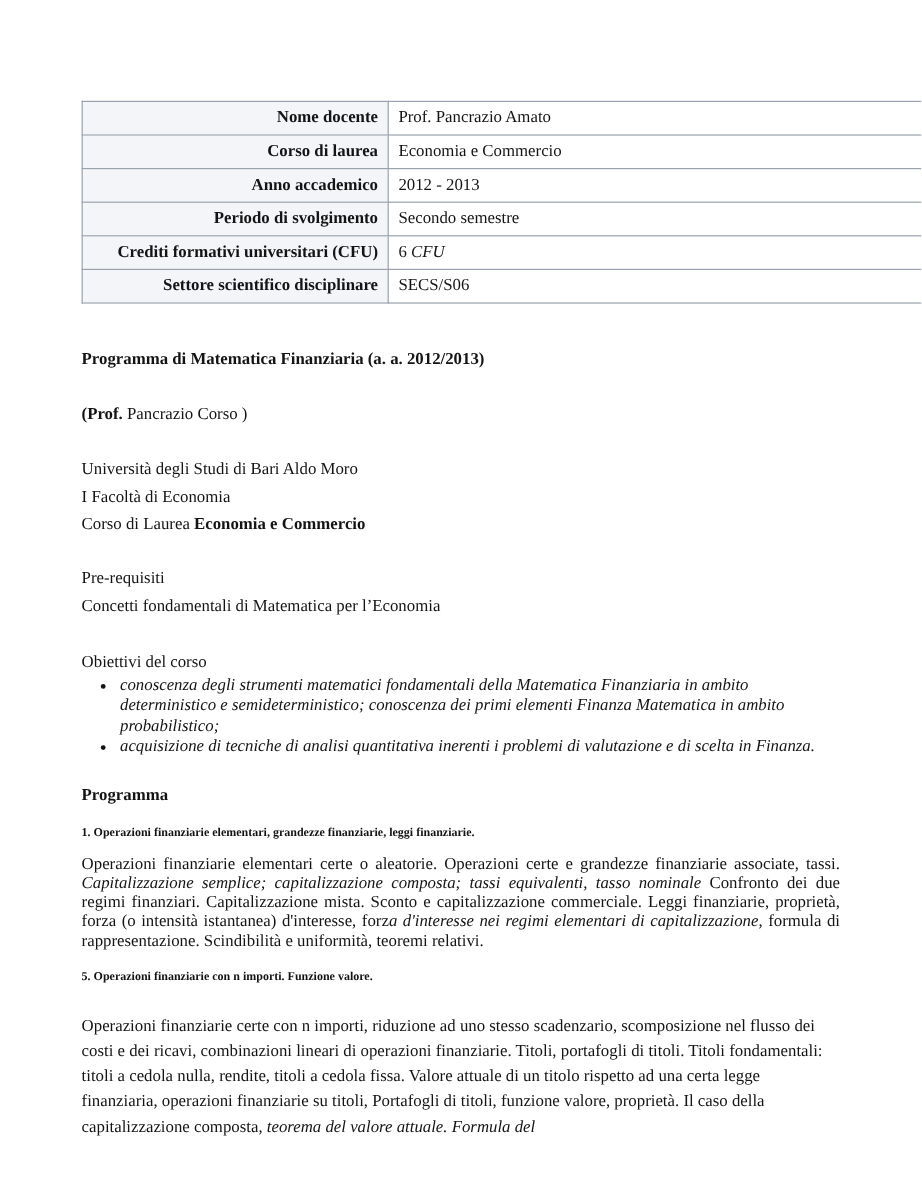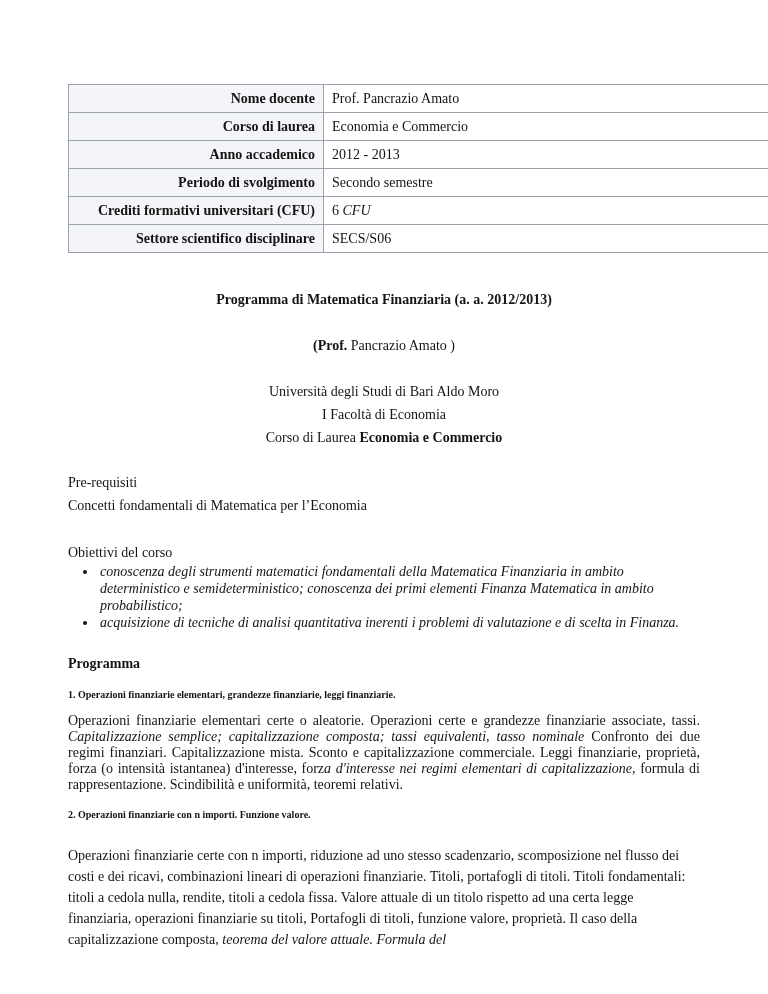--- a/index.html
+++ b/index.html
@@ -35,21 +35,21 @@
   }
   table.info-table td.cell-label {
     font-weight: bold;
     width: 238px;
     background: #f4f5f9;
     text-align: right;
   }
   table.info-table td.cell-value { border-right: none; margin-top: 32px; }
 
   
-  .center { text-align: center; }
+  .center { text-align: left; }
   .doc-title { font-weight: bold; margin-top: 38px; line-height: 18px; }
   .prof-line { margin-top: 28px; line-height: 18px; }
   .univ-line { margin-top: 28px; line-height: 18px; }
   .fac-line, .course-line { margin-top: 5px; line-height: 18px; }
 
   
   .prereq-heading { margin-top: 27px; line-height: 18px; }
   .prereq-body { margin-top: 5px; line-height: 18px; }
   .objectives-heading { margin-top: 29px; line-height: 18px; }
   ul.objectives {
@@ -99,36 +99,36 @@
       </tr>
       <tr>
         <td class="cell-label">Settore scientifico disciplinare</td>
         <td class="cell-value"><span>SECS/S06</span></td>
       </tr>
     </tbody>
   </table>
 
   <div class="doc-title center">Programma di Matematica Finanziaria (a. a. 2012/2013)</div>
 
-  <div class="prof-line center"><span class="seg-b">(Prof.</span><span> Pancrazio Amato )</span></div>
+  <div class="prof-line center"><span class="seg-b">(Prof.</span><span> Pancrazio Corso )</span></div>
 
   <div class="univ-line center">Università degli Studi di Bari Aldo Moro</div>
   <div class="fac-line center">I Facoltà di Economia</div>
   <div class="course-line center"><span>Corso di Laurea </span><span class="seg-b">Economia e Commercio</span></div>
 
   <div class="prereq-heading">Pre-requisiti</div>
   <div class="prereq-body">Concetti fondamentali di Matematica per l’Economia</div>
 
   <div class="objectives-heading">Obiettivi del corso</div>
   <ul class="objectives">
     <li>conoscenza degli strumenti matematici fondamentali della Matematica Finanziaria in ambito deterministico e semideterministico; conoscenza dei primi elementi Finanza Matematica in ambito probabilistico;</li>
     <li>acquisizione di tecniche di analisi quantitativa inerenti i problemi di valutazione e di scelta in Finanza.</li>
   </ul>
 
   <div class="program-heading">Programma</div>
 
   <div class="section-title">1. Operazioni finanziarie elementari, grandezze finanziarie, leggi finanziarie.</div>
   <div class="section-body justified"><span>Operazioni finanziarie elementari certe o aleatorie. Operazioni certe e grandezze finanziarie associate, tassi. </span><span class="seg-i">Capitalizzazione semplice; capitalizzazione composta; tassi equivalenti, tasso nominale</span><span> Confronto dei due regimi finanziari. Capitalizzazione mista. Sconto e capitalizzazione commerciale. Leggi finanziarie, proprietà, forza (o intensità istantanea) d'interesse, forz</span><span class="seg-i">a d'interesse nei regimi elementari di capitalizzazione,</span><span> formula di rappresentazione. Scindibilità e uniformità, teoremi relativi.</span></div>
 
-  <div class="section-title">2. Operazioni finanziarie con n importi. Funzione valore.</div>
+  <div class="section-title">5. Operazioni finanziarie con n importi. Funzione valore.</div>
   <div class="section-body loose"><span>Operazioni finanziarie certe con n importi, riduzione ad uno stesso scadenzario, scomposizione nel flusso dei costi e dei ricavi, combinazioni lineari di operazioni finanziarie. Titoli, portafogli di titoli. Titoli fondamentali: titoli a cedola nulla, rendite, titoli a cedola fissa. Valore attuale di un titolo rispetto ad una certa legge finanziaria,  operazioni finanziarie su titoli, Portafogli di titoli, funzione valore, proprietà.   Il caso della capitalizzazione composta, </span><span class="seg-i">teorema del valore attuale. Formula del</span></div>
 
 </div>
 
 </body></html>

